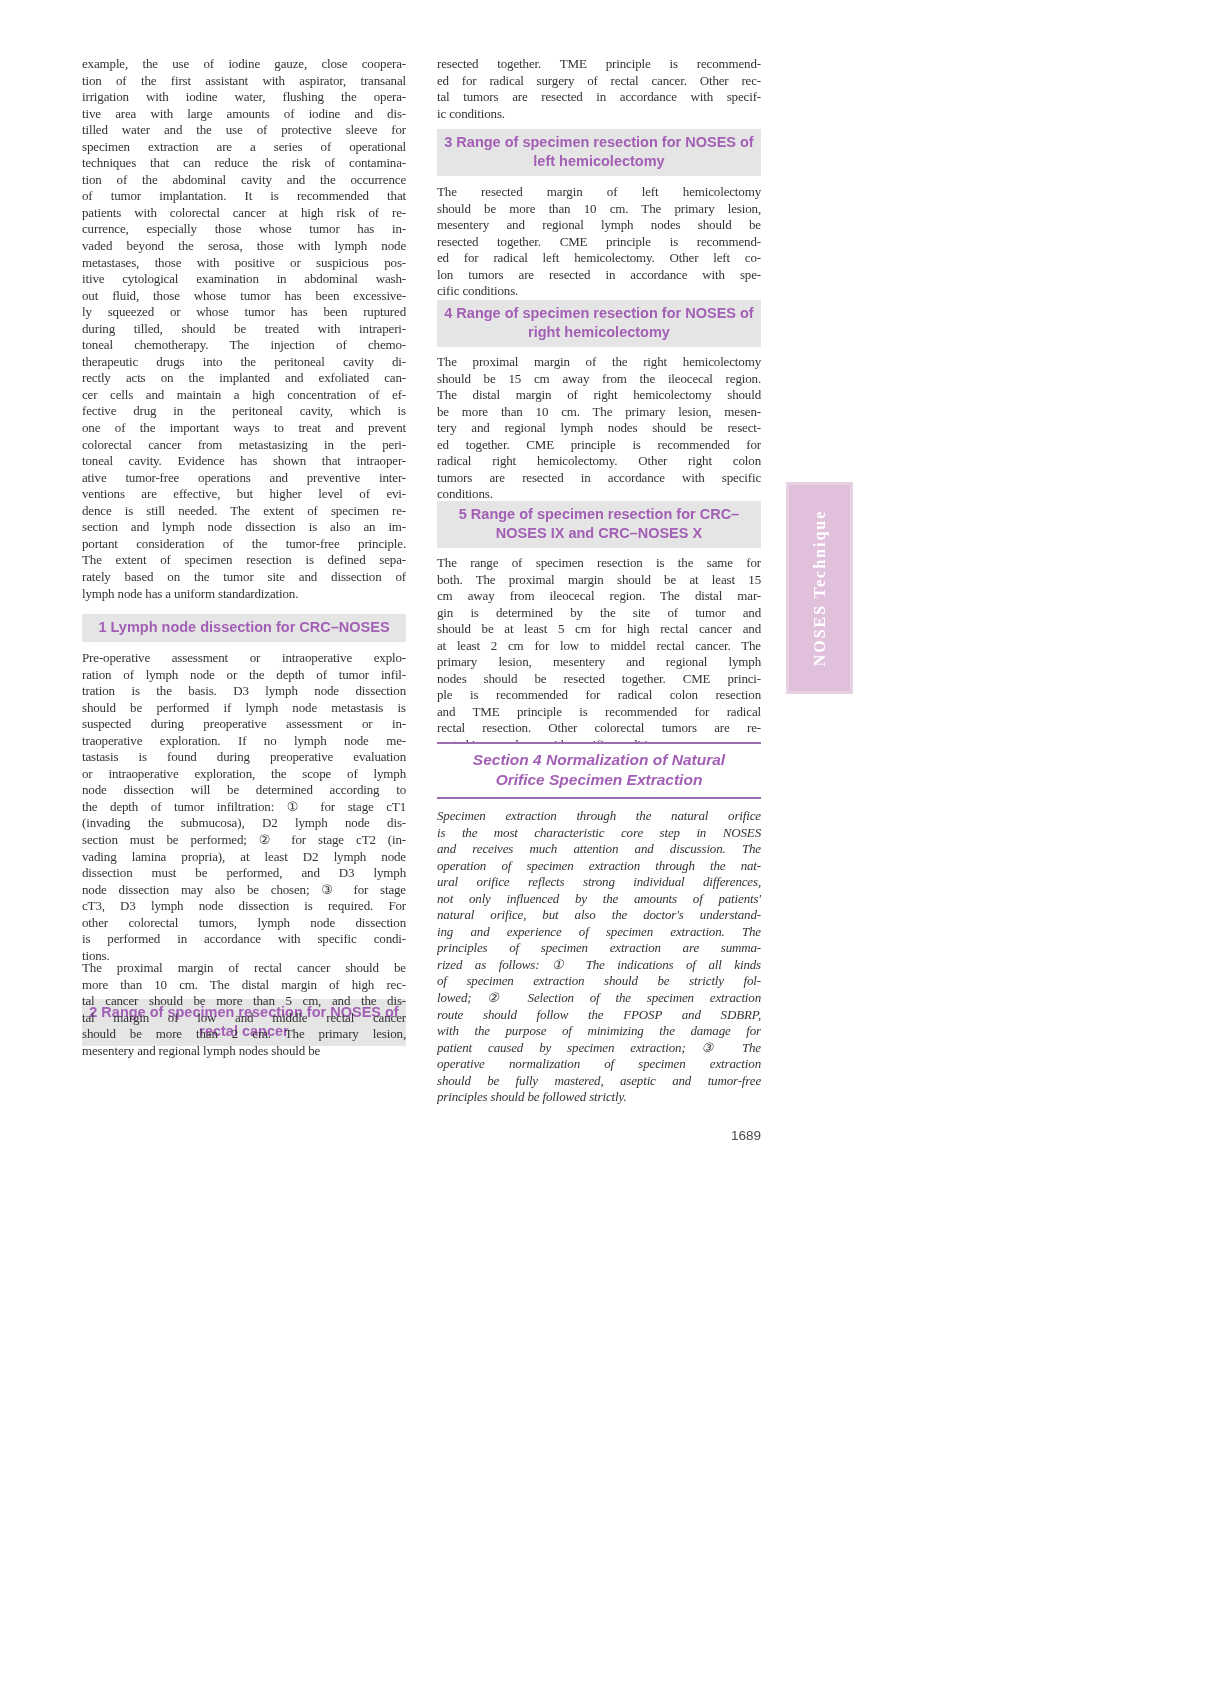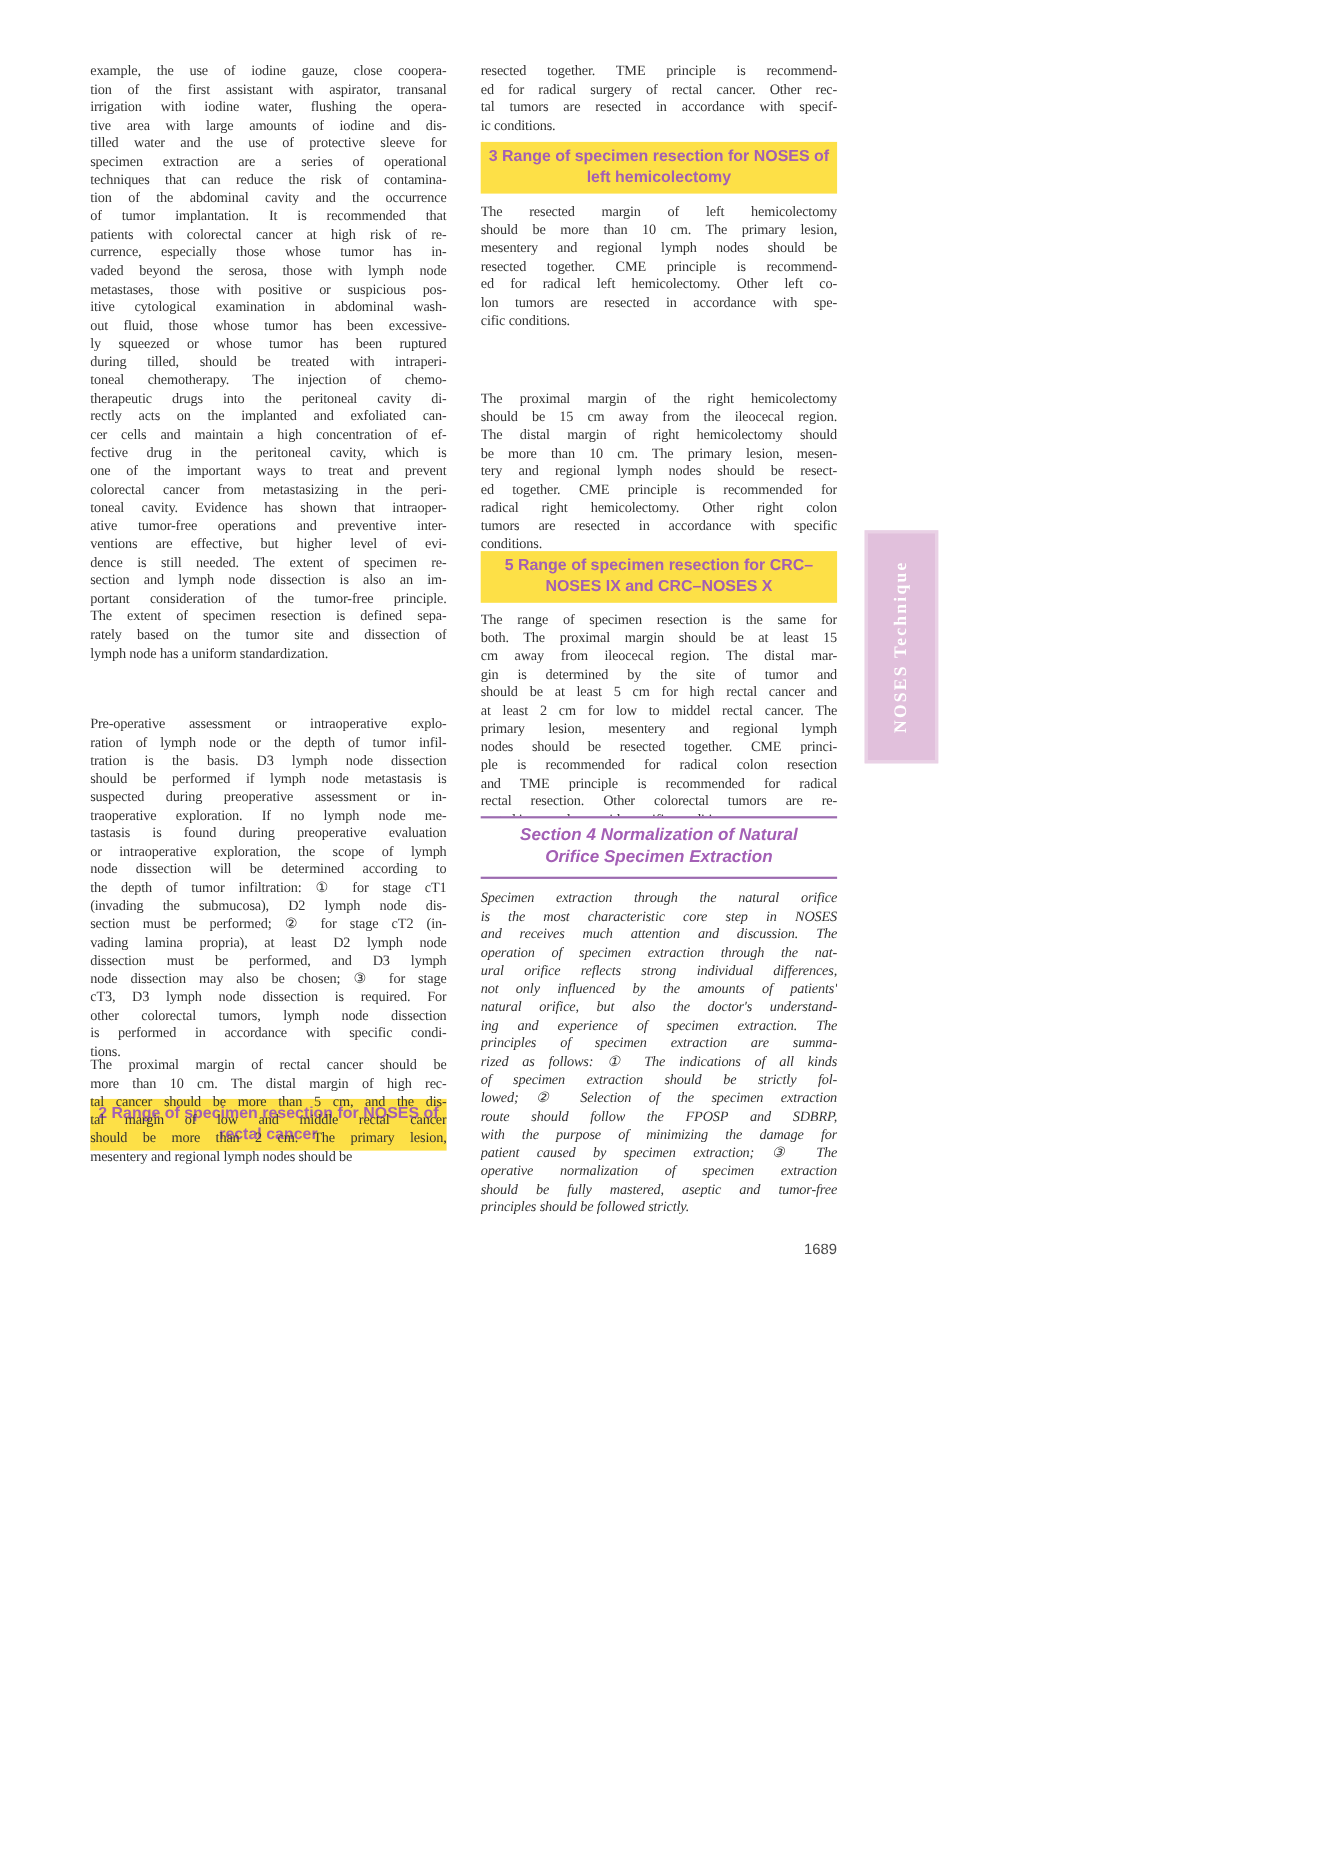--- a/index.html
+++ b/index.html
@@ -24,21 +24,21 @@
     overflow:hidden;
     text-align:justify;
     text-align-last:justify;
   }
   .para .line.last{
     text-align-last:left;
   }
   .band{
     position:absolute;
     width:324px;
-    background:#fde047;
+    background:#e5e5e5;
     color:#a35fb5;
     font-family:"Liberation Sans", sans-serif;
     font-weight:bold;
     font-size:14.5px;
     line-height:19px;
     text-align:center;
     padding:4px 0 5px 0;
   }
   .section-heading{
     position:absolute;
@@ -116,20 +116,23 @@
       <div class="line">ative tumor-free operations and preventive inter-</div>
       <div class="line">ventions are effective, but higher level of evi-</div>
       <div class="line">dence is still needed. The extent of specimen re-</div>
       <div class="line">section and lymph node dissection is also an im-</div>
       <div class="line">portant consideration of the tumor-free principle.</div>
       <div class="line">The extent of specimen resection is defined sepa-</div>
       <div class="line">rately based on the tumor site and dissection of</div>
       <div class="line last">lymph node has a uniform standardization.</div>
     </div>
 
+  <div class="band" style="left:82px;top:614px;">
+    <span>1 Lymph node dissection for CRC–NOSES</span>
+  </div>
 
   <div class="para" style="left:82px;top:650px;">
       <div class="line">Pre-operative assessment or intraoperative explo-</div>
       <div class="line">ration of lymph node or the depth of tumor infil-</div>
       <div class="line">tration is the basis. D3 lymph node dissection</div>
       <div class="line">should be performed if lymph node metastasis is</div>
       <div class="line">suspected during preoperative assessment or in-</div>
       <div class="line">traoperative exploration. If no lymph node me-</div>
       <div class="line">tastasis is found during preoperative evaluation</div>
       <div class="line">or intraoperative exploration, the scope of lymph</div>
@@ -175,20 +178,24 @@
   <div class="para" style="left:437px;top:184px;">
       <div class="line">The resected margin of left hemicolectomy</div>
       <div class="line">should be more than 10 cm. The primary lesion,</div>
       <div class="line">mesentery and regional lymph nodes should be</div>
       <div class="line">resected together. CME principle is recommend-</div>
       <div class="line">ed for radical left hemicolectomy. Other left co-</div>
       <div class="line">lon tumors are resected in accordance with spe-</div>
       <div class="line last">cific conditions.</div>
     </div>
 
+  <div class="band" style="left:437px;top:300px;">
+    <div>4 Range of specimen resection for NOSES of</div>
+    <div>right hemicolectomy</div>
+  </div>
 
   <div class="para" style="left:437px;top:354px;">
       <div class="line">The proximal margin of the right hemicolectomy</div>
       <div class="line">should be 15 cm away from the ileocecal region.</div>
       <div class="line">The distal margin of right hemicolectomy should</div>
       <div class="line">be more than 10 cm. The primary lesion, mesen-</div>
       <div class="line">tery and regional lymph nodes should be resect-</div>
       <div class="line">ed together. CME principle is recommended for</div>
       <div class="line">radical right hemicolectomy. Other right colon</div>
       <div class="line">tumors are resected in accordance with specific</div>

